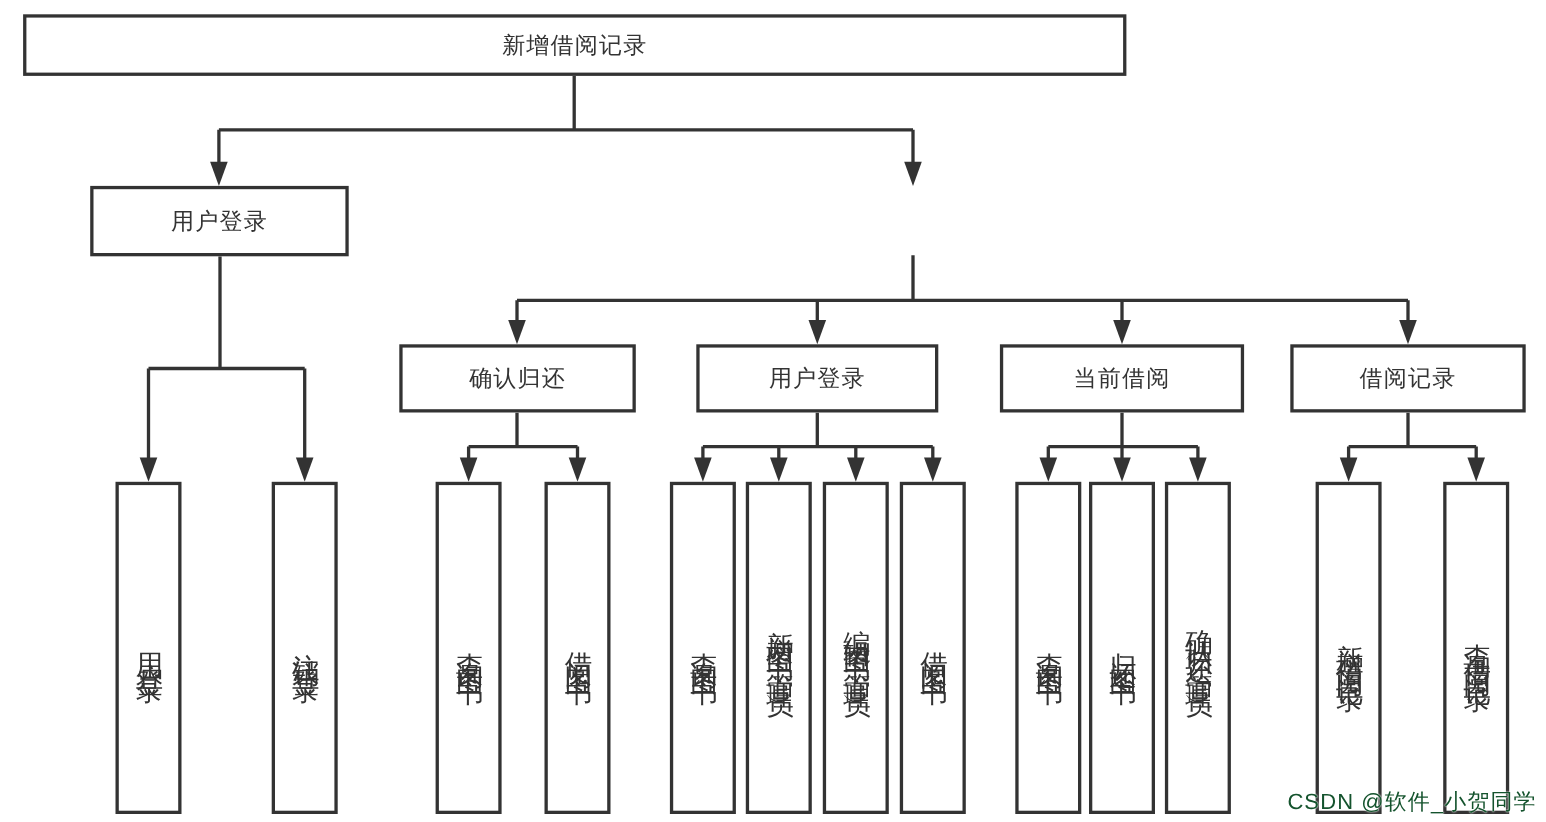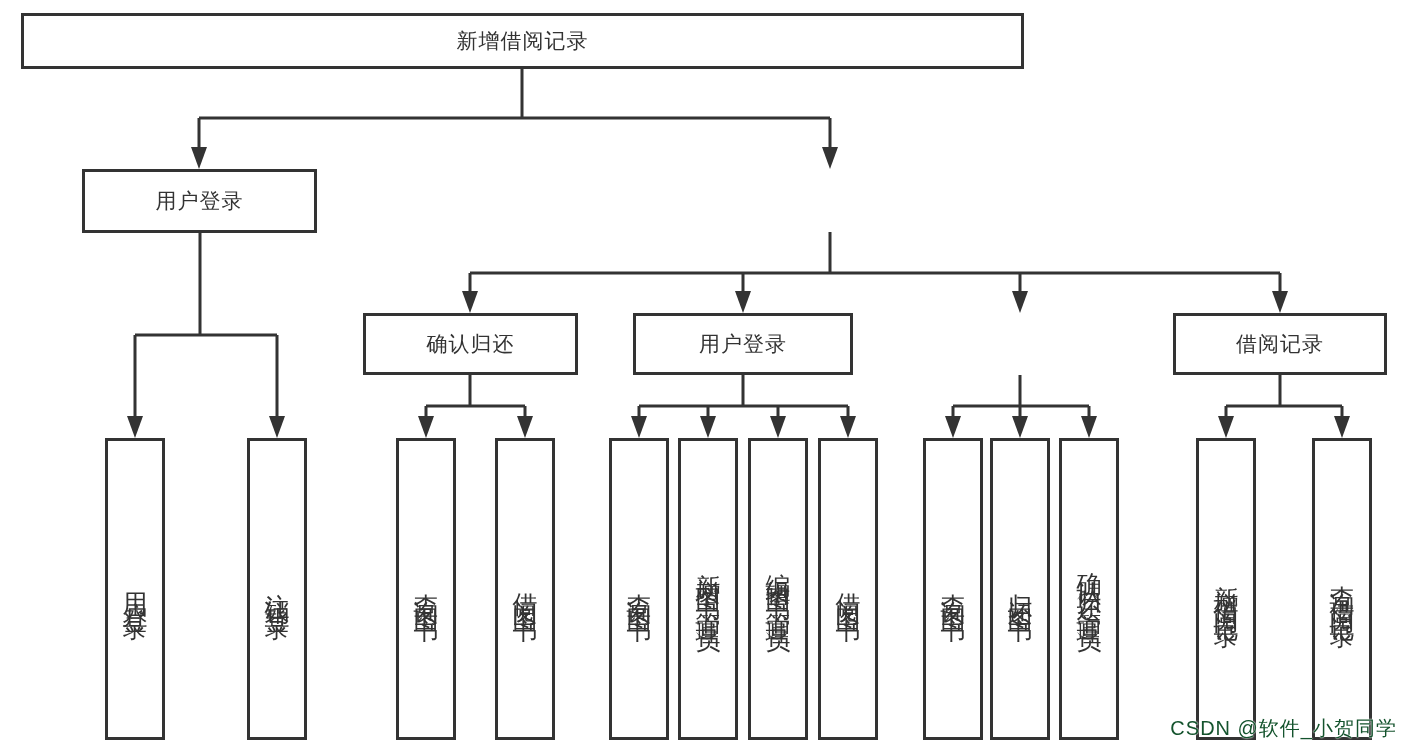--- a/index.html
+++ b/index.html
@@ -112,20 +112,23 @@
   <div class="node lvl2 h" style="left:82px;">
     <span>用户登录</span>
   </div>
 
   <div class="node lvl3 h" style="left:363px;width:215px;">
     <span>确认归还</span>
   </div>
   <div class="node lvl3 h" style="left:633px;width:220px;">
     <span>用户登录</span>
   </div>
+  <div class="node lvl3 h" style="left:909px;width:222px;">
+    <span>当前借阅</span>
+  </div>
   <div class="node lvl3 h" style="left:1173px;width:214px;">
     <span>借阅记录</span>
   </div>
 
   <div class="node leaf" style="left:105px;">
     <span class="vtext">用户登录</span>
   </div>
   <div class="node leaf" style="left:247px;">
     <span class="vtext">注销登录</span>
   </div>

